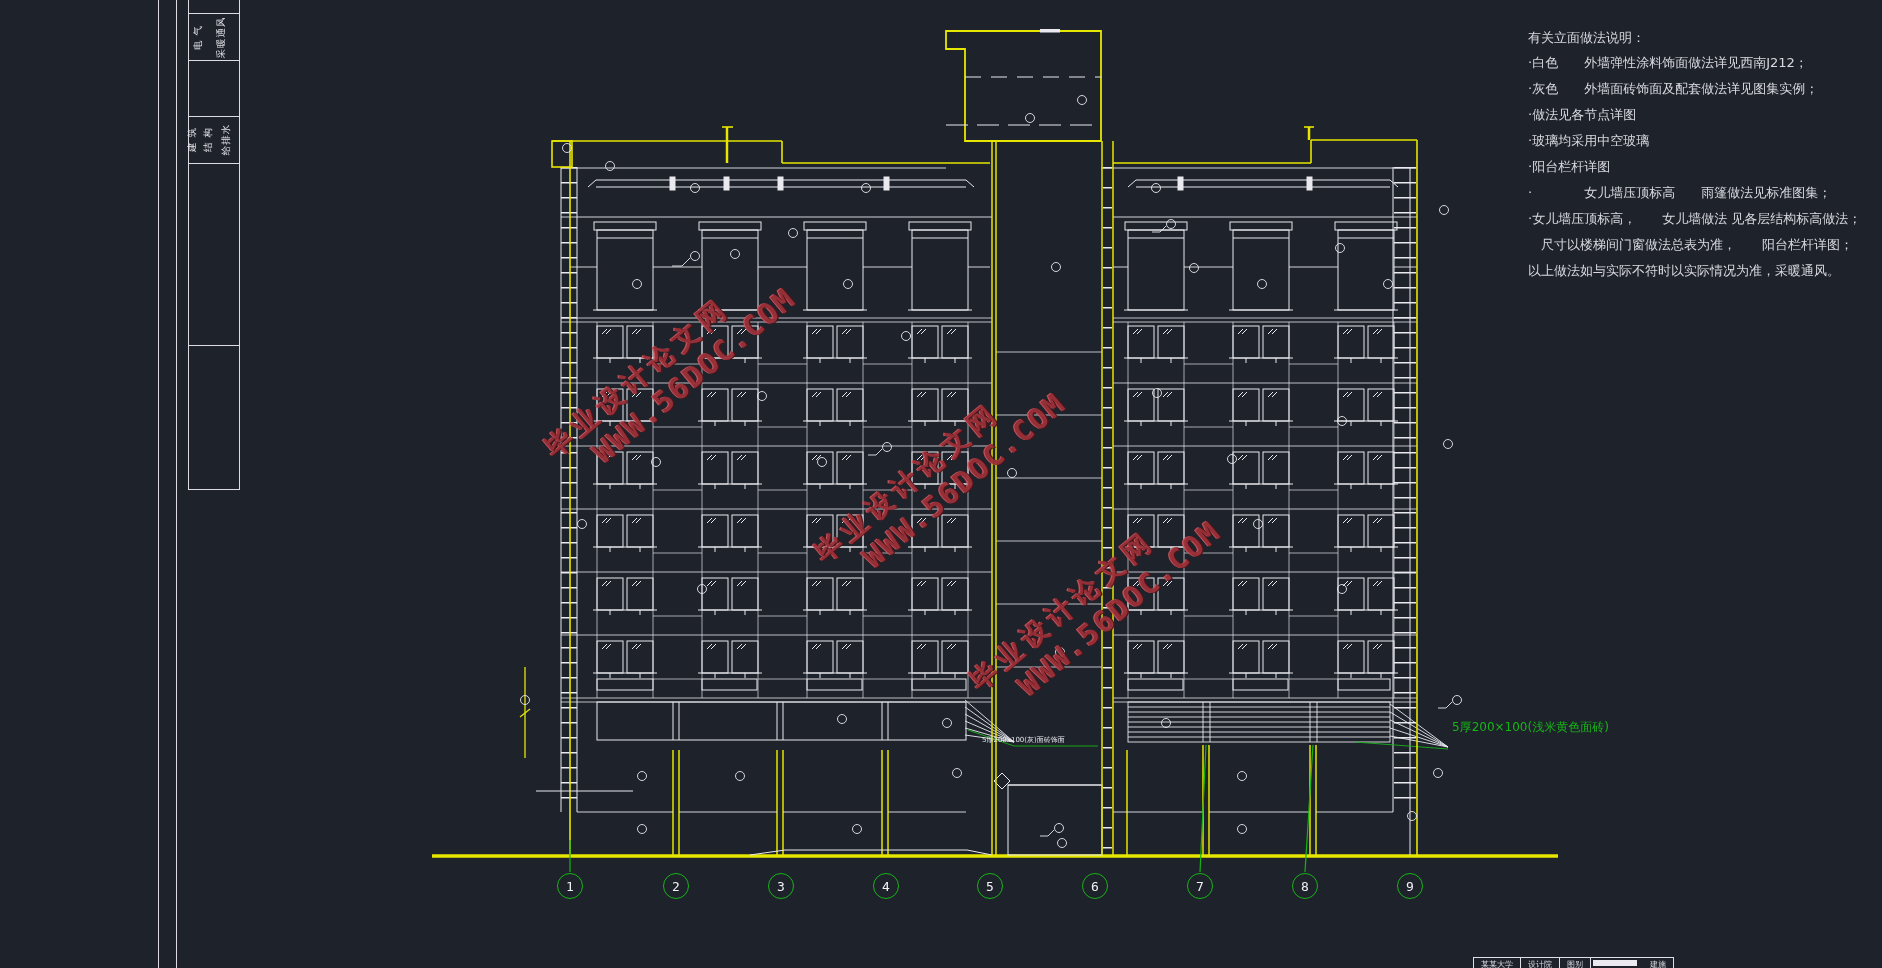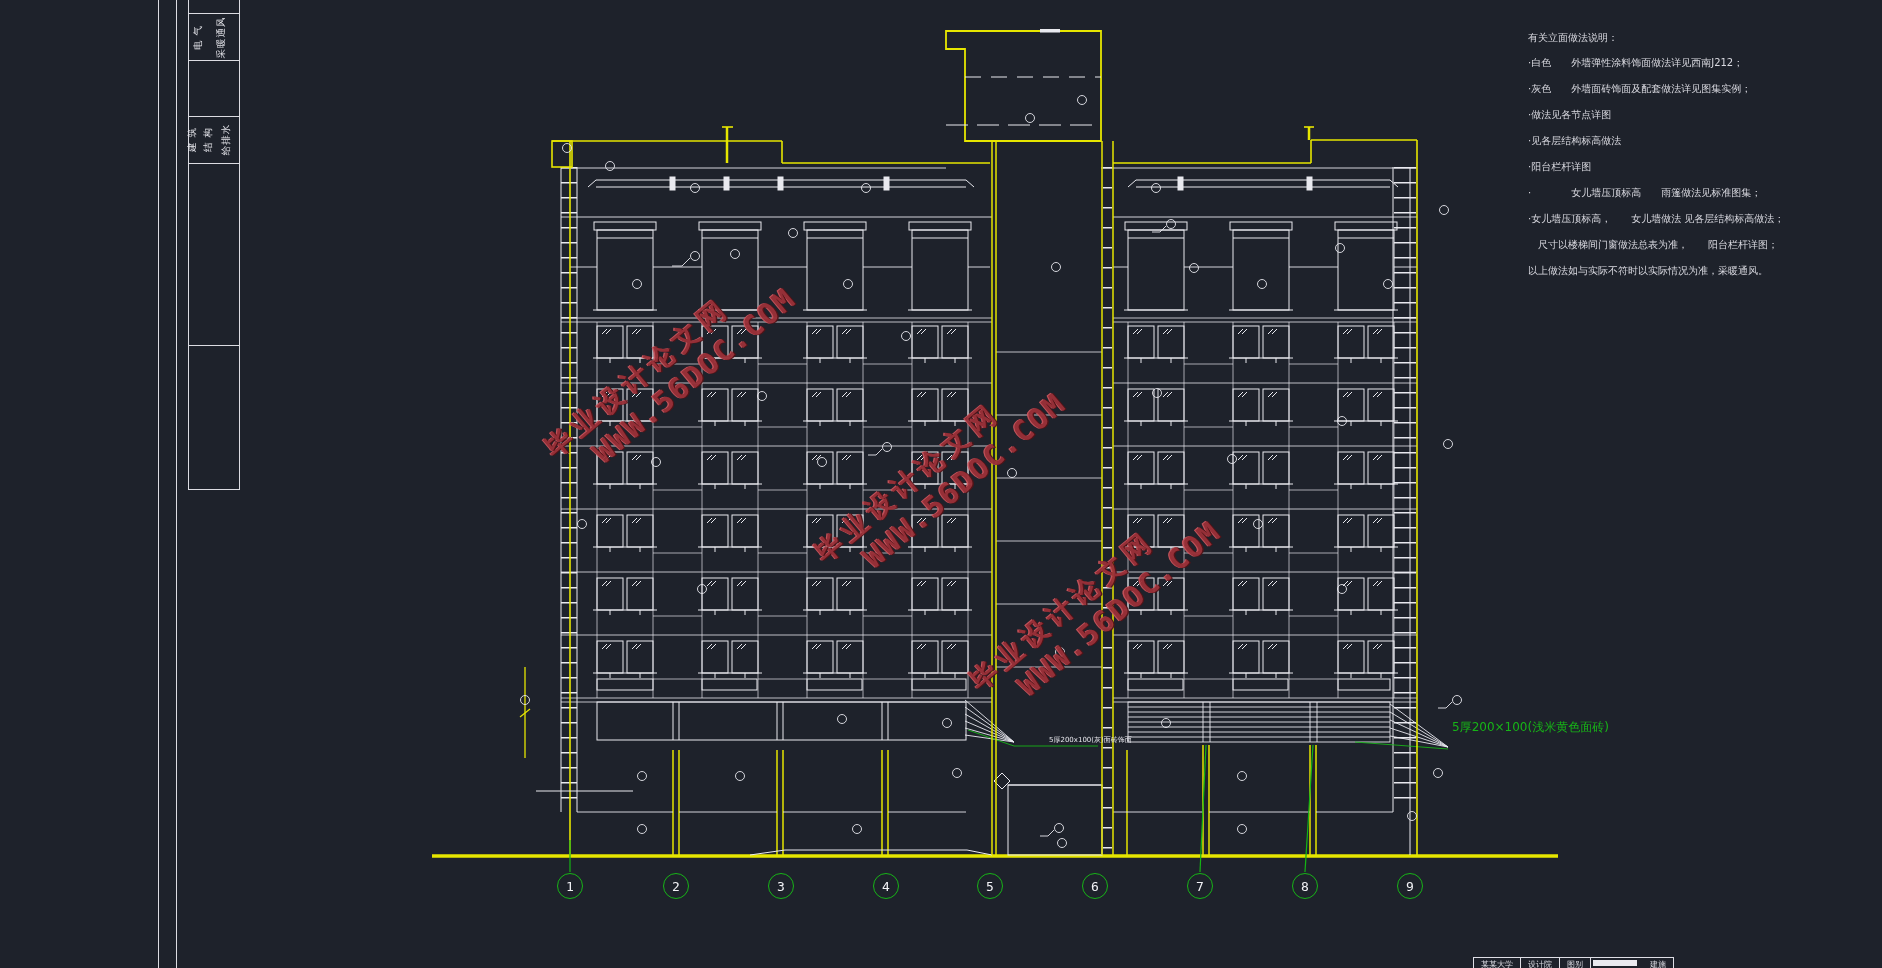--- a/index.html
+++ b/index.html
@@ -3,31 +3,31 @@
 <meta charset="utf-8">
 <style>
   html,body{margin:0;padding:0;background:#15181f;}
   .page{position:relative;width:1882px;height:968px;background:#1e222b;overflow:hidden;
         font-family:"DejaVu Sans",sans-serif;}
   
   .drawing-title{position:absolute;left:846px;top:934px;color:#eaeaf0;
     font:24px "DejaVu Sans Mono",monospace;letter-spacing:4px;white-space:nowrap;margin-top:35px;}
   .drawing-title .scale{letter-spacing:1px;margin-left:26px;}
   .notes{position:absolute;left:1528px;top:17px;width:200px;color:#d9d9e0;
-    font-size:10px;line-height:8.3px;white-space:pre;}
+    font-size:13px;line-height:8.3px;white-space:pre;}
   .notes .nt{margin-bottom:1px;}
   .wm{position:absolute;transform:rotate(-40deg);transform-origin:left center;
     color:#9c3038;font-weight:bold;white-space:nowrap;opacity:.95;
     text-shadow:1px 1px 0 #531317,-1px -1px 0 #c9555d;}
   .wm .l1{font-size:27px;letter-spacing:6px;}
   .wm .l2{font-size:29px;letter-spacing:2px;margin-left:34px;font-family:"DejaVu Sans Mono",monospace;}
   .bubble{position:absolute;top:873px;width:24px;height:24px;border:1.5px solid #17b417;
     border-radius:50%;display:flex;align-items:center;justify-content:center;
     color:#f2f2f6;font:13px "DejaVu Sans Mono",monospace;}
-  .ann-left{position:absolute;left:1049px;top:735px;color:#e6e6ec;font-size:7px;white-space:nowrap;}
+  .ann-left{position:absolute;left:982px;top:735px;color:#e6e6ec;font-size:7px;white-space:nowrap;}
   .ann-right{position:absolute;left:1452px;top:719px;color:#17b417;font-size:12px;white-space:nowrap;}
   .vtext{position:absolute;color:#e2e2e8;font-size:9.5px;white-space:nowrap;
     transform:rotate(-90deg);transform-origin:center center;letter-spacing:1px;}
   .btb{position:absolute;left:1473px;top:957px;height:16px;display:flex;align-items:flex-start;
     border:1px solid #dfdfe6;color:#d9d9e0;font-size:8px;}
   .btb .cell{padding:1px 7px;border-right:1px solid #dfdfe6;white-space:nowrap;}
   .btb .wbox{width:44px;height:6px;background:#e9e9ef;margin:2px 6px 0 2px;}
 </style>
 </head>
 <body>
@@ -441,21 +441,21 @@
   <span class="vtext" style="left:180px;top:133px;">建 筑</span>
   <span class="vtext" style="left:196px;top:133px;">结 构</span>
   <span class="vtext" style="left:211px;top:133px;">给排水</span>
 
   
   <div class="notes">
     <div class="nt">有关立面做法说明：</div>
     <div class="nt">·白色　　外墙弹性涂料饰面做法详见西南J212；</div>
     <div class="nt">·灰色　　外墙面砖饰面及配套做法详见图集实例；</div>
     <div class="nt">·做法见各节点详图</div>
-    <div class="nt">·见各层结构标高做法</div>
+    <div class="nt">·玻璃均采用中空玻璃</div>
     <div class="nt">·阳台栏杆详图</div>
     <div class="nt">·　　　　女儿墙压顶标高　　雨篷做法见标准图集；</div>
     <div class="nt">·女儿墙压顶标高，　　女儿墙做法 见各层结构标高做法；</div>
     <div class="nt">　尺寸以楼梯间门窗做法总表为准，　　阳台栏杆详图；</div>
     <div class="nt">以上做法如与实际不符时以实际情况为准，采暖通风。</div>
   </div>
 
   
   <div class="wm" style="left:560px;top:430px;">
     <div class="l1">毕业设计论文网</div>

